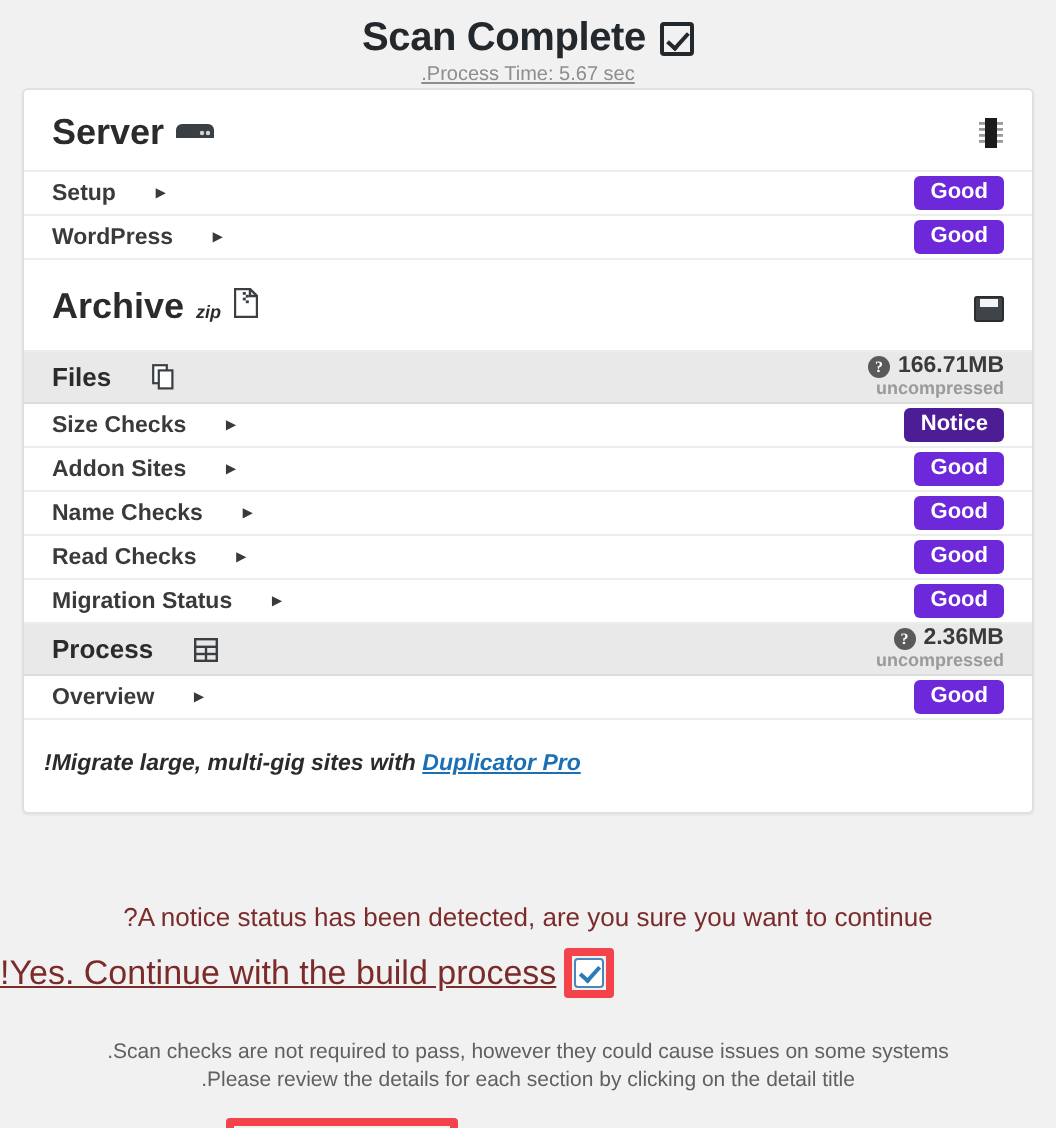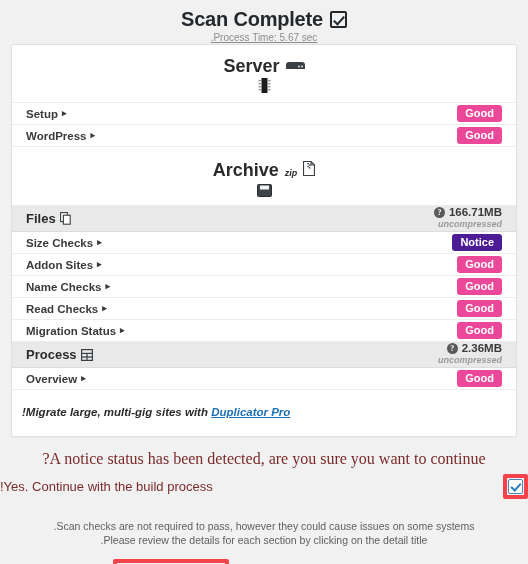--- a/index.html
+++ b/index.html
@@ -38,75 +38,74 @@
   .card {
     position: absolute; left: 11px; top: 44px; width: 506px;
     background: #ffffff; border: 1px solid #e0e0e0; border-radius: 3px;
     box-shadow: 0 1px 1px rgba(0,0,0,.04);
   }
 
   .section-head {
     display: flex; align-items: center; justify-content: space-between;
     padding: 10px 14px 8px 14px;
     border-bottom: 1px solid #ececec;
-    flex-direction: column;
   }
   .section-title {
     font-size: 18px; font-weight: bold; color: #2b2b2b;
     display: flex; align-items: baseline; gap: 6px; line-height: 22px;
   }
   .sup-zip { font-size: 9px; font-style: italic; font-weight: bold; color: #2b2b2b; }
 
   .rows { }
   .row {
     display: flex; align-items: center; justify-content: space-between;
     height: 22px; padding: 0 14px;
     border-bottom: 1px solid #ededed;
     font-size: 11.5px; font-weight: bold; color: #3a3a3a;
   }
   .row.alt { background: #e9e9e9; height: 26px; border-bottom: 1px solid #dcdcdc; }
-  .row-label { display: flex; align-items: center; gap: 4px; }
+  .row-label { display: flex; align-items: center; gap: 20px; }
   .row.alt .row-label { font-size: 13px; color: #2b2b2b; }
   .caret { font-size: 9px; color: #3a3a3a; line-height: 1; }
 
   .badge {
     display: inline-block; min-width: 44px; text-align: center;
     font-size: 11px; font-weight: bold; color: #fff;
     padding: 2px 8px 3px; border-radius: 3px; line-height: 12px;
   }
-  .badge.good { background: #ec4899; }
+  .badge.good { background: #6d28d9; }
   .badge.notice { background: #4c1d95; }
 
   .size-cell { text-align: right; line-height: 11px; }
   .size-val {
     font-size: 11.5px; font-weight: bold; color: #3a3a3a;
     display: flex; align-items: center; gap: 4px; justify-content: flex-end;
   }
-  .size-sub { font-size: 9px; font-style: italic; color: #9a9a9a; margin-top: 2px; }
+  .size-sub { font-size: 9px; color: #9a9a9a; margin-top: 2px; }
   .qmark {
     display: inline-flex; align-items: center; justify-content: center;
     width: 11px; height: 11px; border-radius: 50%;
     background: #5a5a5a; color: #fff; font-size: 8px; font-weight: bold;
     font-family: "Liberation Serif", serif;
   }
 
   .promo {
     padding: 16px 10px 18px;
     font-size: 11.5px; font-style: italic; font-weight: bold; color: #2b2b2b;
   }
   .promo a { color: #1b6fb5; text-decoration: underline; font-style: italic; }
 
   
   .footer { position: absolute; left: 0; top: 450px; width: 528px; text-align: center; }
   .warn-line {
-    font-size: 16px; color: #7c2b2b; line-height: 18px; font-family: Liberation Serif, serif;
+    font-size: 13px; color: #7c2b2b; line-height: 18px;
   }
   .confirm-line {
-    font-size: 13px; color: #7c2b2b; line-height: 18px; margin-top: 6px;
-    display: flex; align-items: center; justify-content: space-between; gap: 4px;
+    font-size: 17px; color: #7c2b2b; line-height: 18px; margin-top: 6px;
+    display: flex; align-items: center; justify-content: flex-start; gap: 4px; text-decoration: underline;
   }
   .hl-box {
     display: inline-flex; align-items: center; justify-content: center;
     border: 4px solid #f4434a; padding: 1px; border-radius: 2px;
   }
   .chk {
     width: 15px; height: 15px; border: 1px solid #4a87b8; border-radius: 2px;
     background: #fff; position: relative; display: inline-block;
   }
   .chk::after {

